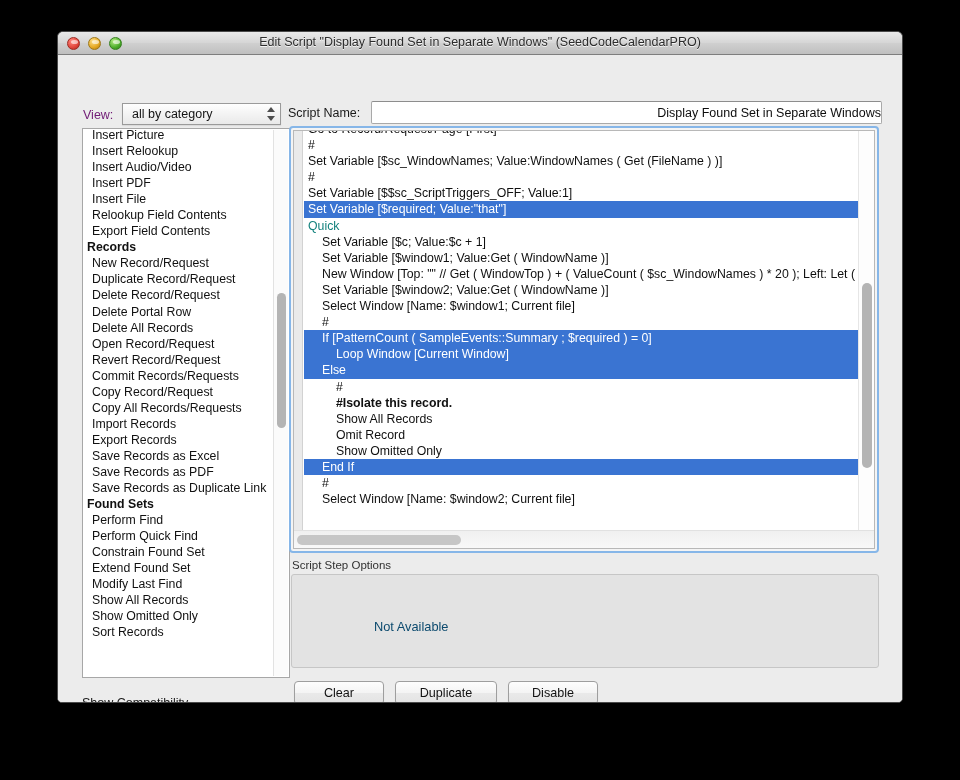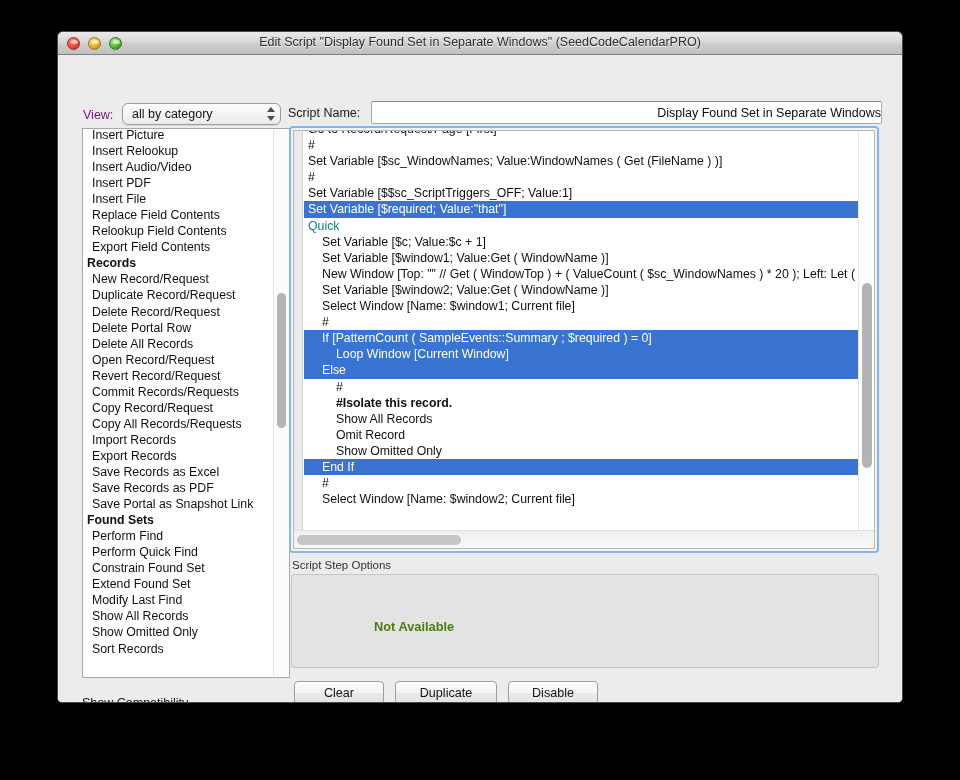--- a/index.html
+++ b/index.html
@@ -74,21 +74,21 @@
   
   #view-label {
     position: absolute; left: 25px; top: 53px;
     font-size: 12.5px; color: #701a75;
   }
   #view-select {
     position: absolute; left: 64px; top: 48px;
     width: 159px; height: 22px;
     background: linear-gradient(to bottom, #fefefe, #e9e9e9);
     border: 1px solid #9a9a9a;
-    border-radius: 6px;
+    border-radius: 0;
     font-size: 12.5px;
     color: #141414;
     padding: 3px 0 0 9px;
     box-shadow: 0 1px 1px rgba(0,0,0,0.07);
   }
   .stepper {
     position: absolute; right: 5px; top: 3px;
     width: 9px; height: 16px;
   }
   .stepper i { display: block; width: 0; height: 0; margin: 0 auto; }
@@ -229,21 +229,21 @@
   }
   #sso-box {
     position: absolute; left: 233px; top: 519px;
     width: 588px; height: 94px;
     background: #e3e3e3;
     border: 1px solid #c6c6c6;
     border-radius: 3px;
   }
   #sso-text {
     position: absolute; left: 82px; top: 44px;
-    font-size: 12.8px; color: #4d7c0f; font-weight: bold;
+    font-size: 12.8px; color: #0c4a6e;
   }
 
   
   .btn {
     position: absolute;
     height: 24px;
     background: linear-gradient(to bottom, #fdfdfd 0%, #f4f4f4 48%, #e9e9e9 52%, #e3e3e3 100%);
     border: 1px solid #9e9e9e;
     border-radius: 4px;
     font-size: 12.6px;
@@ -286,39 +286,38 @@
         <span>Display Found Set in Separate Windows</span>
       </div>
 
       <div id="steplist">
         <div id="steplist-inner">
             <div class="step-item clipped-top">Insert Picture</div>
             <div class="step-item">Insert Relookup</div>
             <div class="step-item">Insert Audio/Video</div>
             <div class="step-item">Insert PDF</div>
             <div class="step-item">Insert File</div>
-            <div class="step-item">Replace Field Contents</div>
             <div class="step-item">Relookup Field Contents</div>
             <div class="step-item">Export Field Contents</div>
             <div class="step-item cat">Records</div>
             <div class="step-item">New Record/Request</div>
             <div class="step-item">Duplicate Record/Request</div>
             <div class="step-item">Delete Record/Request</div>
             <div class="step-item">Delete Portal Row</div>
             <div class="step-item">Delete All Records</div>
             <div class="step-item">Open Record/Request</div>
             <div class="step-item">Revert Record/Request</div>
             <div class="step-item">Commit Records/Requests</div>
             <div class="step-item">Copy Record/Request</div>
             <div class="step-item">Copy All Records/Requests</div>
             <div class="step-item">Import Records</div>
             <div class="step-item">Export Records</div>
             <div class="step-item">Save Records as Excel</div>
             <div class="step-item">Save Records as PDF</div>
-            <div class="step-item">Save Portal as Snapshot Link</div>
+            <div class="step-item">Save Records as Duplicate Link</div>
             <div class="step-item cat">Found Sets</div>
             <div class="step-item">Perform Find</div>
             <div class="step-item">Perform Quick Find</div>
             <div class="step-item">Constrain Found Set</div>
             <div class="step-item">Extend Found Set</div>
             <div class="step-item">Modify Last Find</div>
             <div class="step-item">Show All Records</div>
             <div class="step-item">Show Omitted Only</div>
             <div class="step-item">Sort Records</div>
           </div>

